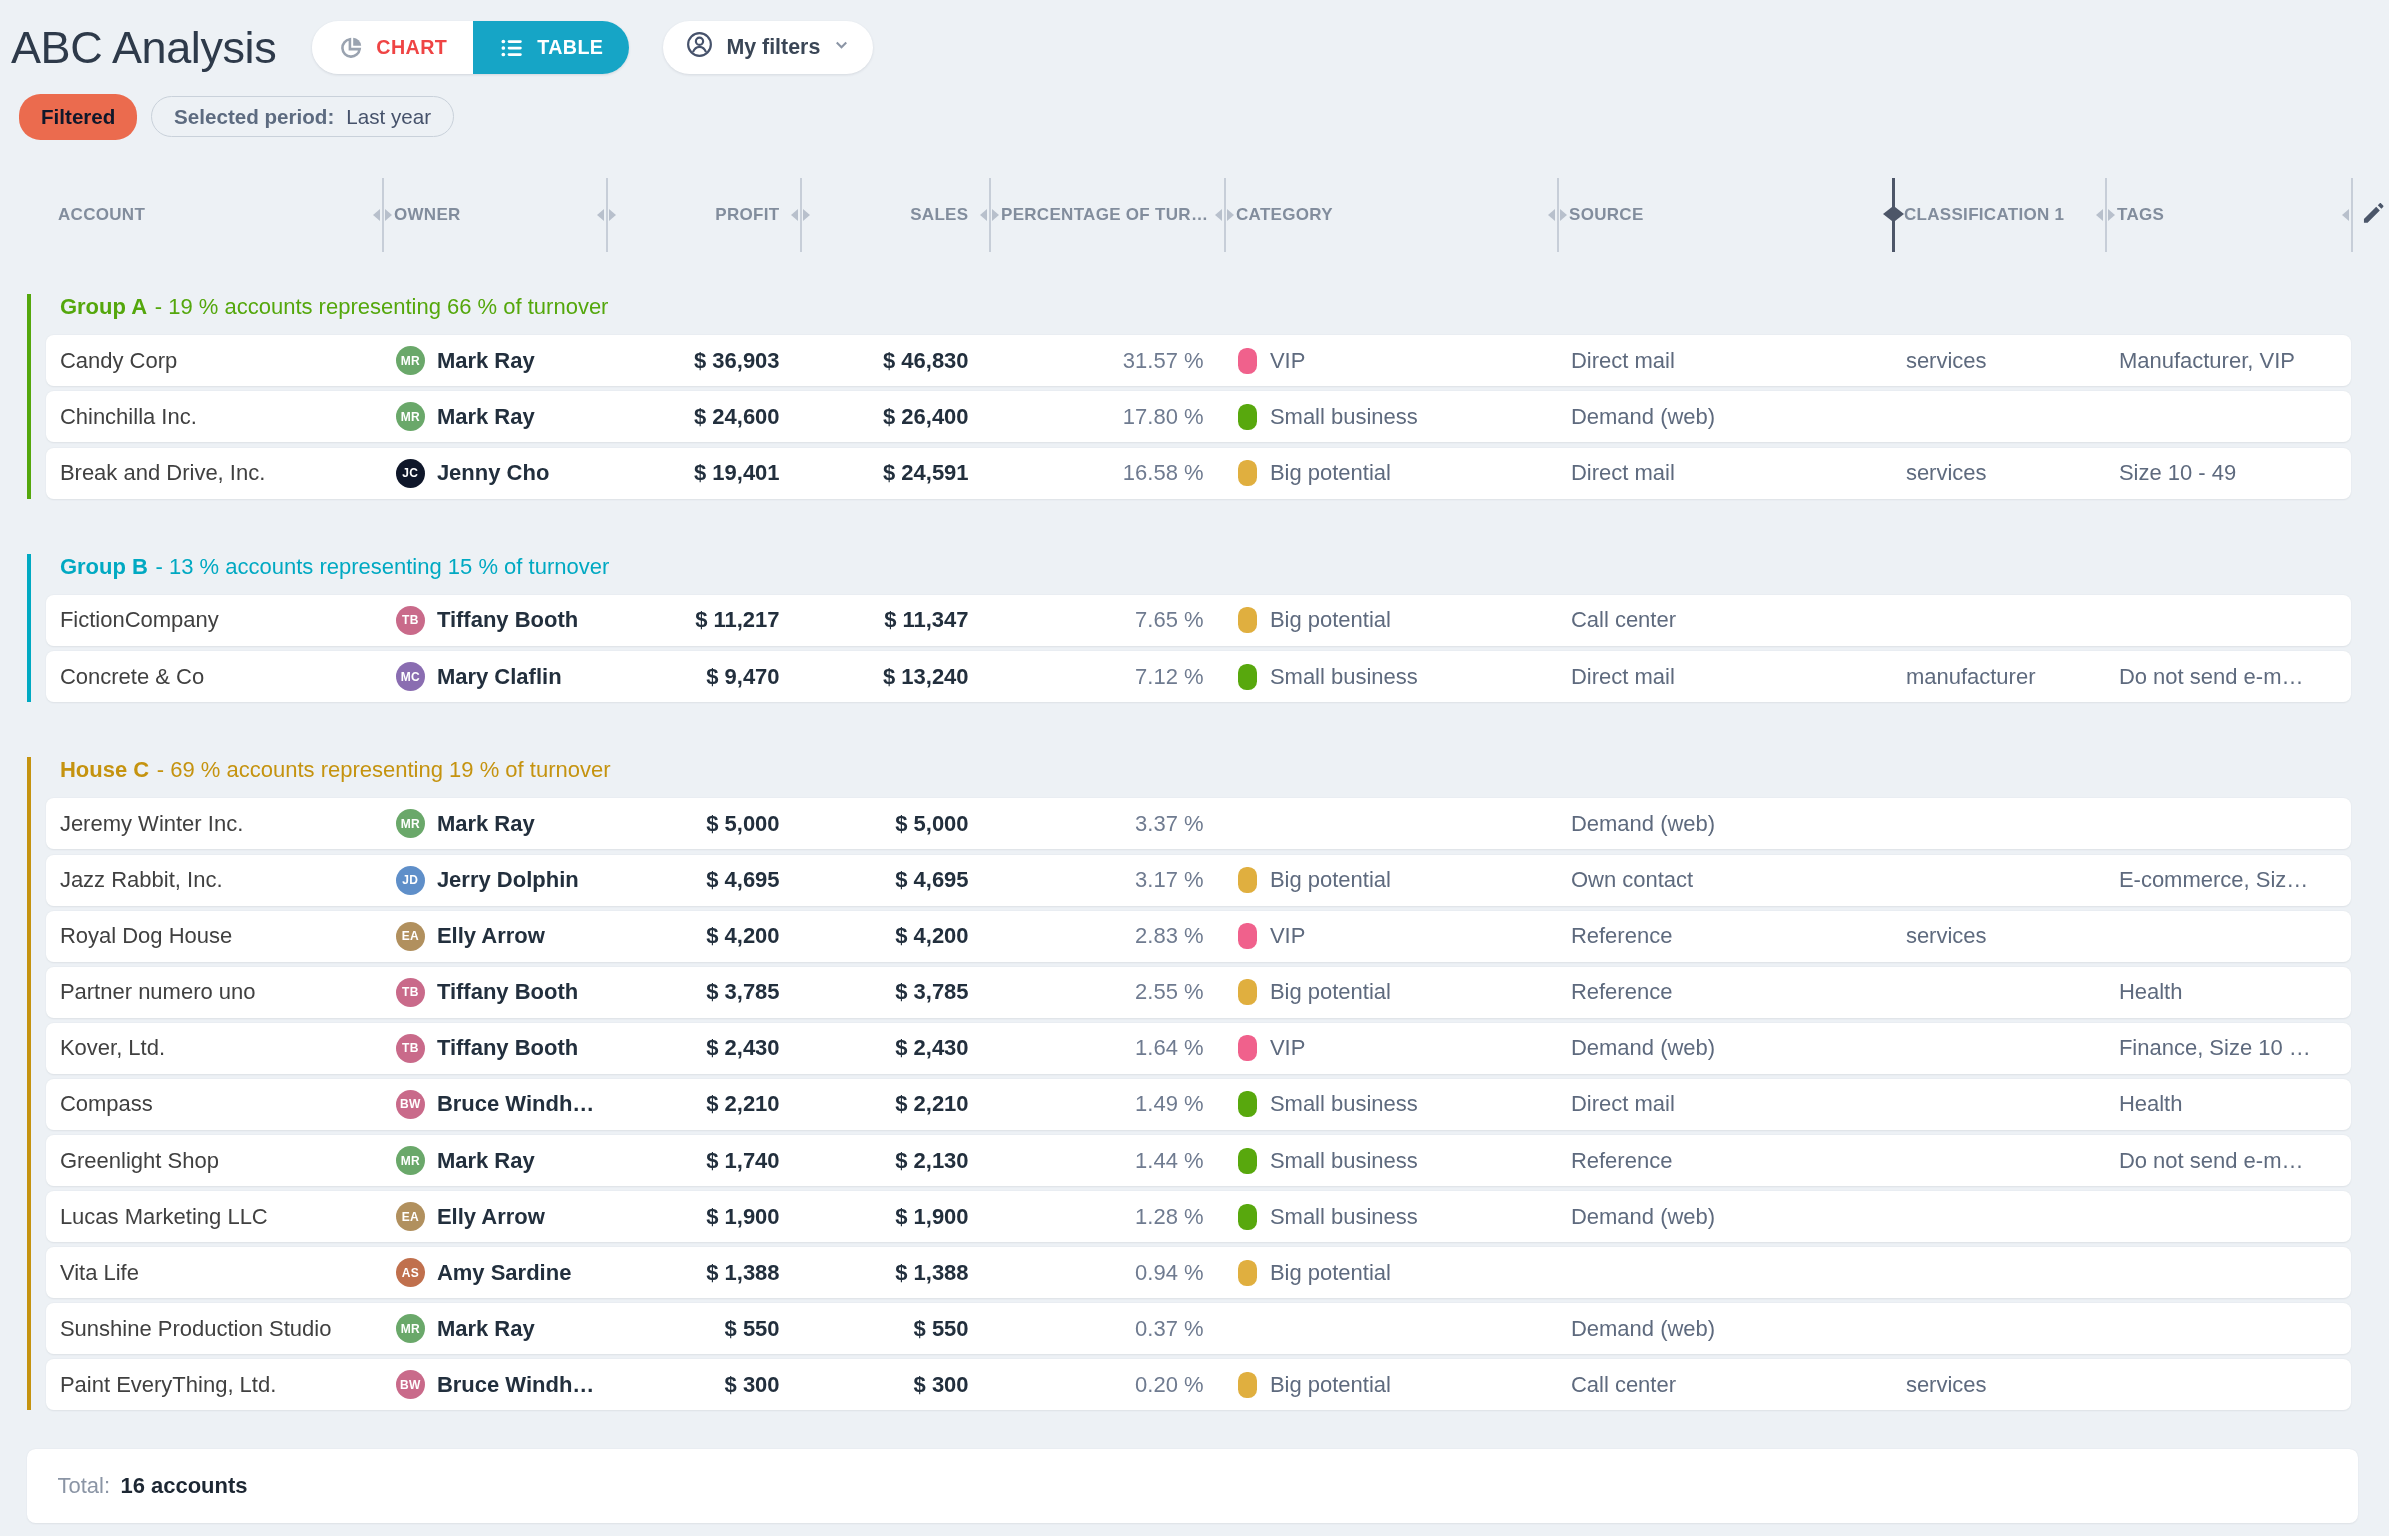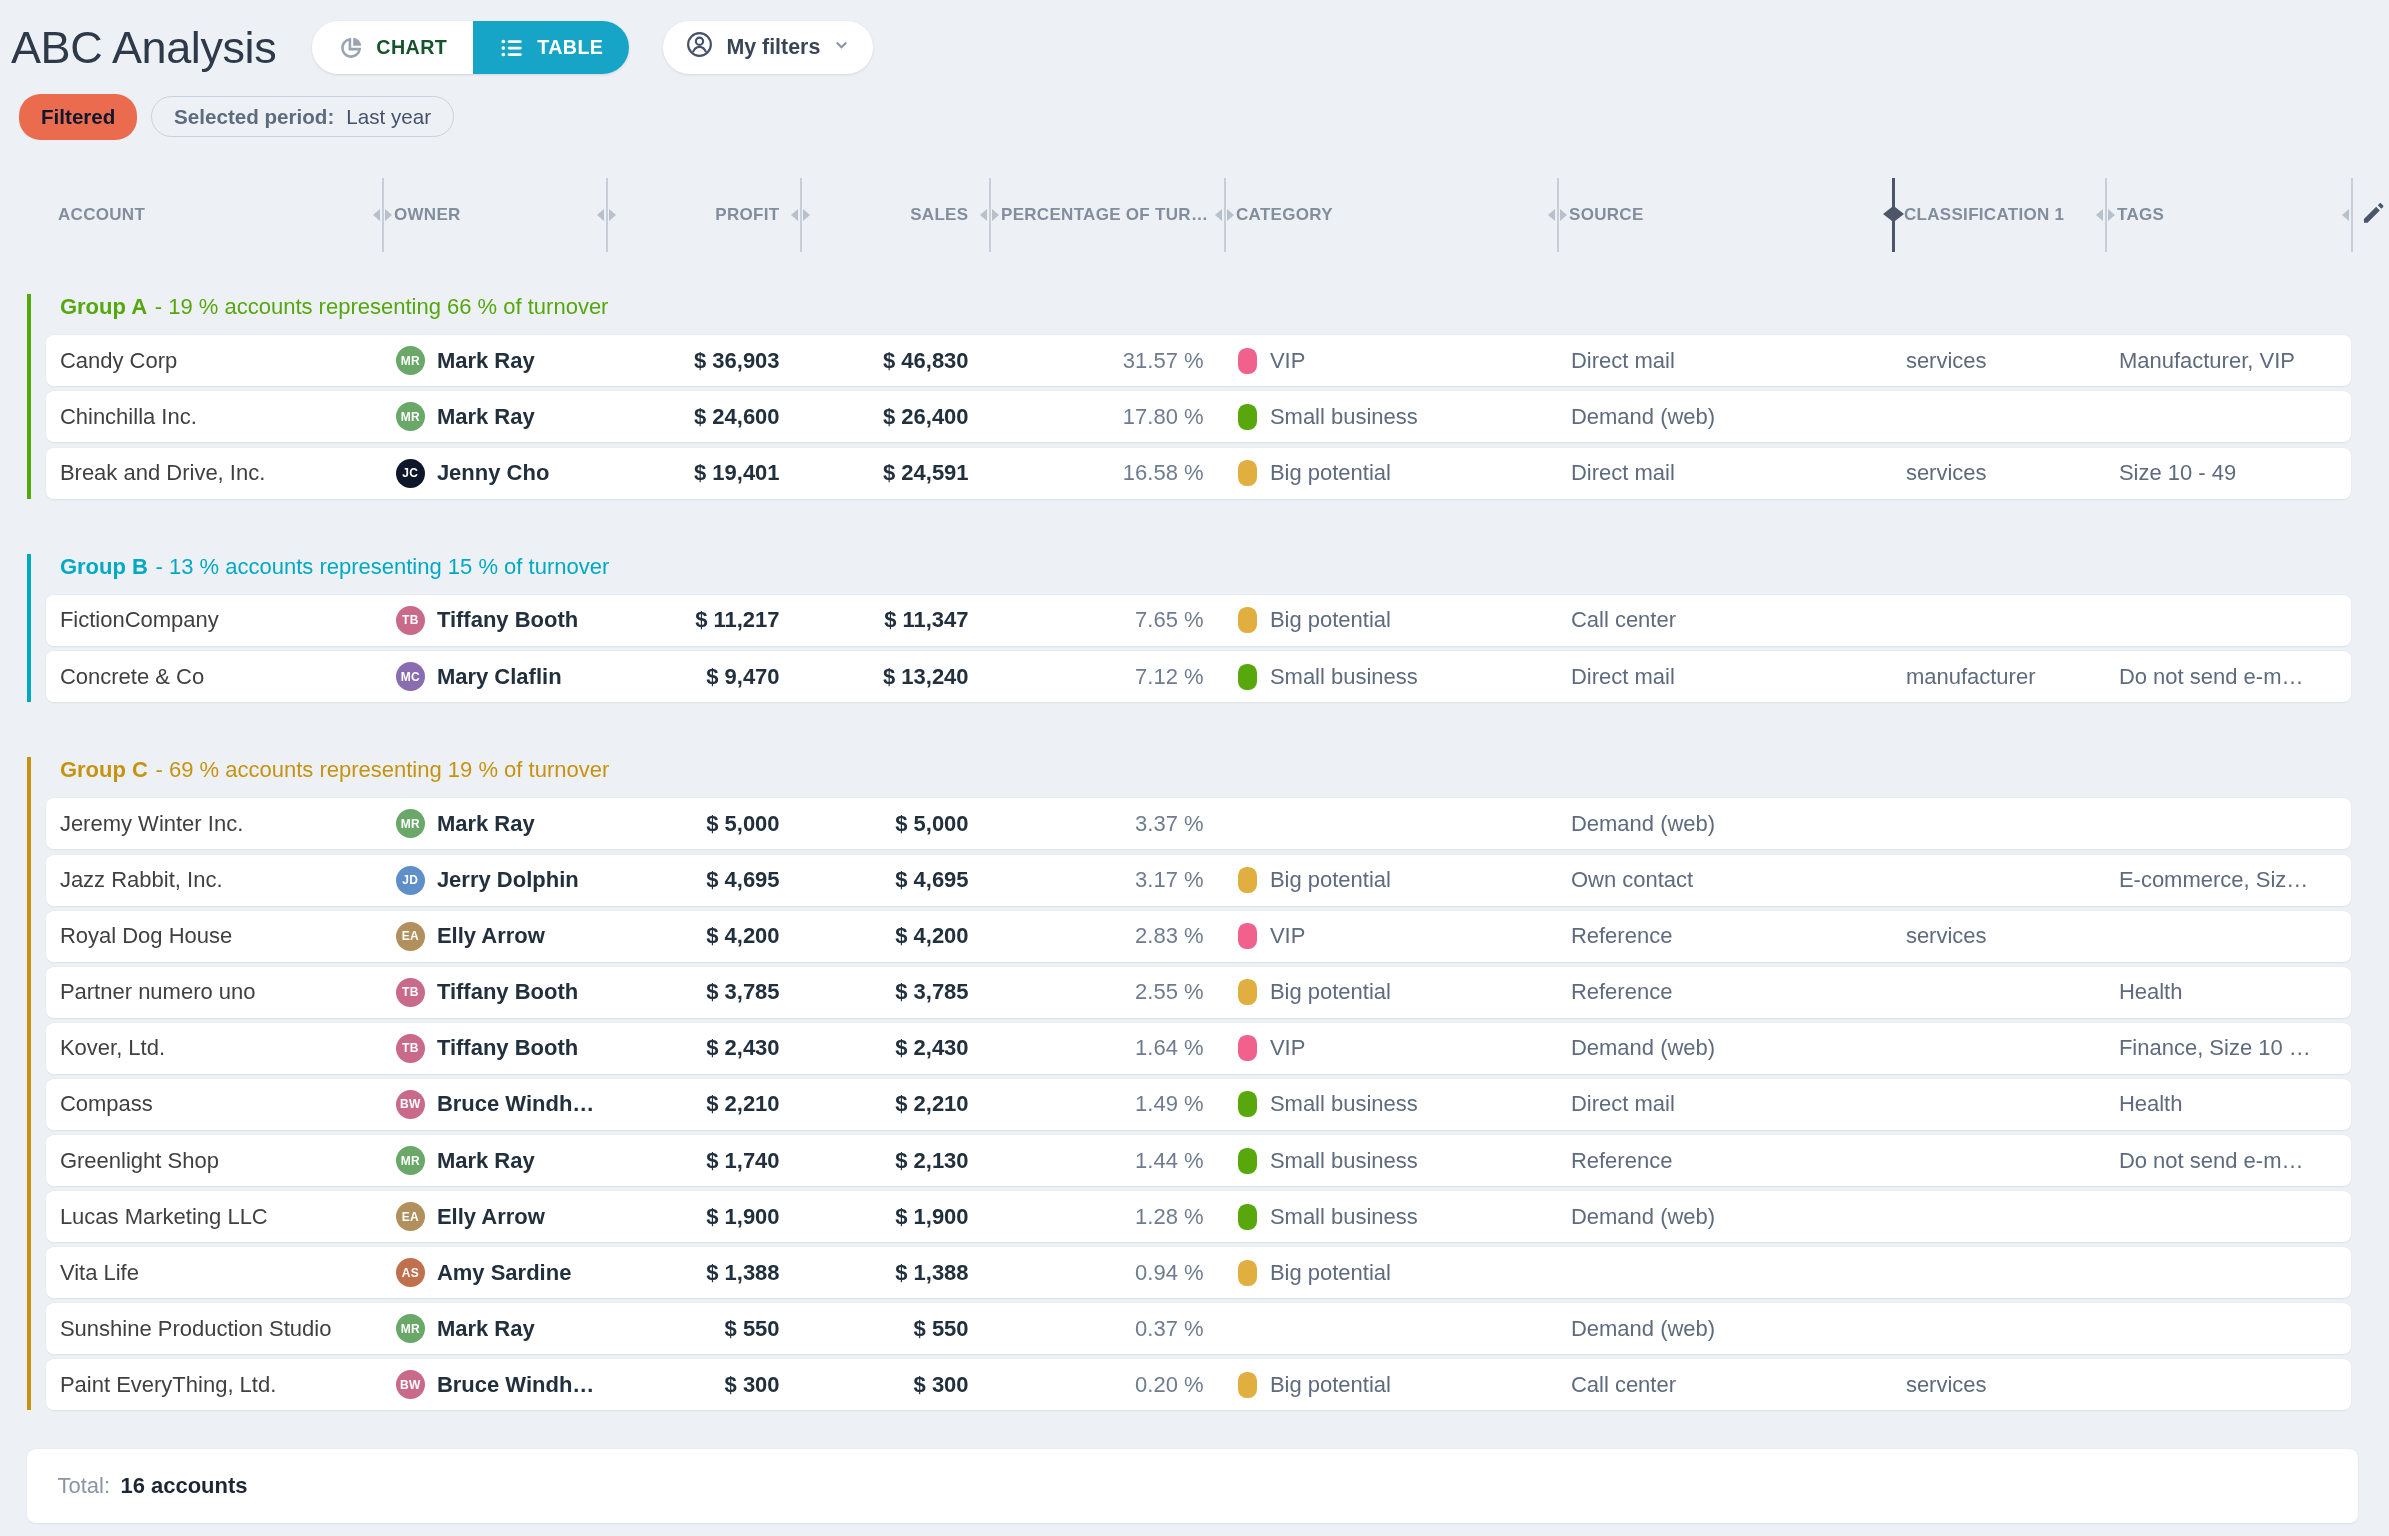--- a/index.html
+++ b/index.html
@@ -15,21 +15,21 @@
   
   .title-row { display: flex; align-items: center; margin-left: 11px; height: 57px; }
   .page-title { font-size: 45px; font-weight: 400; color: #2E3A4A; letter-spacing: -0.4px; }
   .seg-control {
     display: flex; margin-left: 36px; border-radius: 27px; overflow: hidden;
     box-shadow: 0 0.9px 2.6px rgba(40,50,70,.14); height: 53px;
   }
   .seg-btn {
     display: flex; align-items: center; gap: 12px; border: none; cursor: pointer;
     font-family: inherit; font-size: 19.7px; font-weight: 700; letter-spacing: 0.4px;
-    padding: 0 26px; background: #FFFFFF; color: #14532d;
+    padding: 0 26px; background: #FFFFFF; color: #ef4444;
   }
   .seg-btn.active { background: #16A5C6; color: #FFFFFF; }
   .seg-btn svg { display: block; }
   .filters-pill {
     display: flex; align-items: center; gap: 12px; margin-left: 34px; height: 53px;
     background: #FFFFFF; border-radius: 27px; padding: 0 22px; border: none; cursor: pointer;
     box-shadow: 0 0.9px 2.6px rgba(40,50,70,.12);
     font-family: inherit; font-size: 21.4px; font-weight: 700; color: #3A4656;
   }
 
@@ -321,21 +321,21 @@
     </div>
     <div class="cell muted">Direct mail</div>
     <div class="cell muted">manufacturer</div>
     <div class="cell muted">Do not send e-m…</div>
   </div>
 </div>
   </section>
 
   <section class="group" style="--gcolor: #C5930F;">
     <div class="group-header">
-      <span class="gname">Group C</span>
+      <span class="gname">House C</span>
       <span class="gdesc">- 69 % accounts representing 19 % of turnover</span>
     </div>
     <div class="rows">
   <div class="row">
     <div class="cell account">Jeremy Winter Inc.</div>
     <div class="cell owner">
       <span class="avatar" style="background: rgb(106, 168, 106);">MR</span>
       <span class="owner-name">Mark Ray</span>
     </div>
     <div class="cell num">$ 5,000</div>

